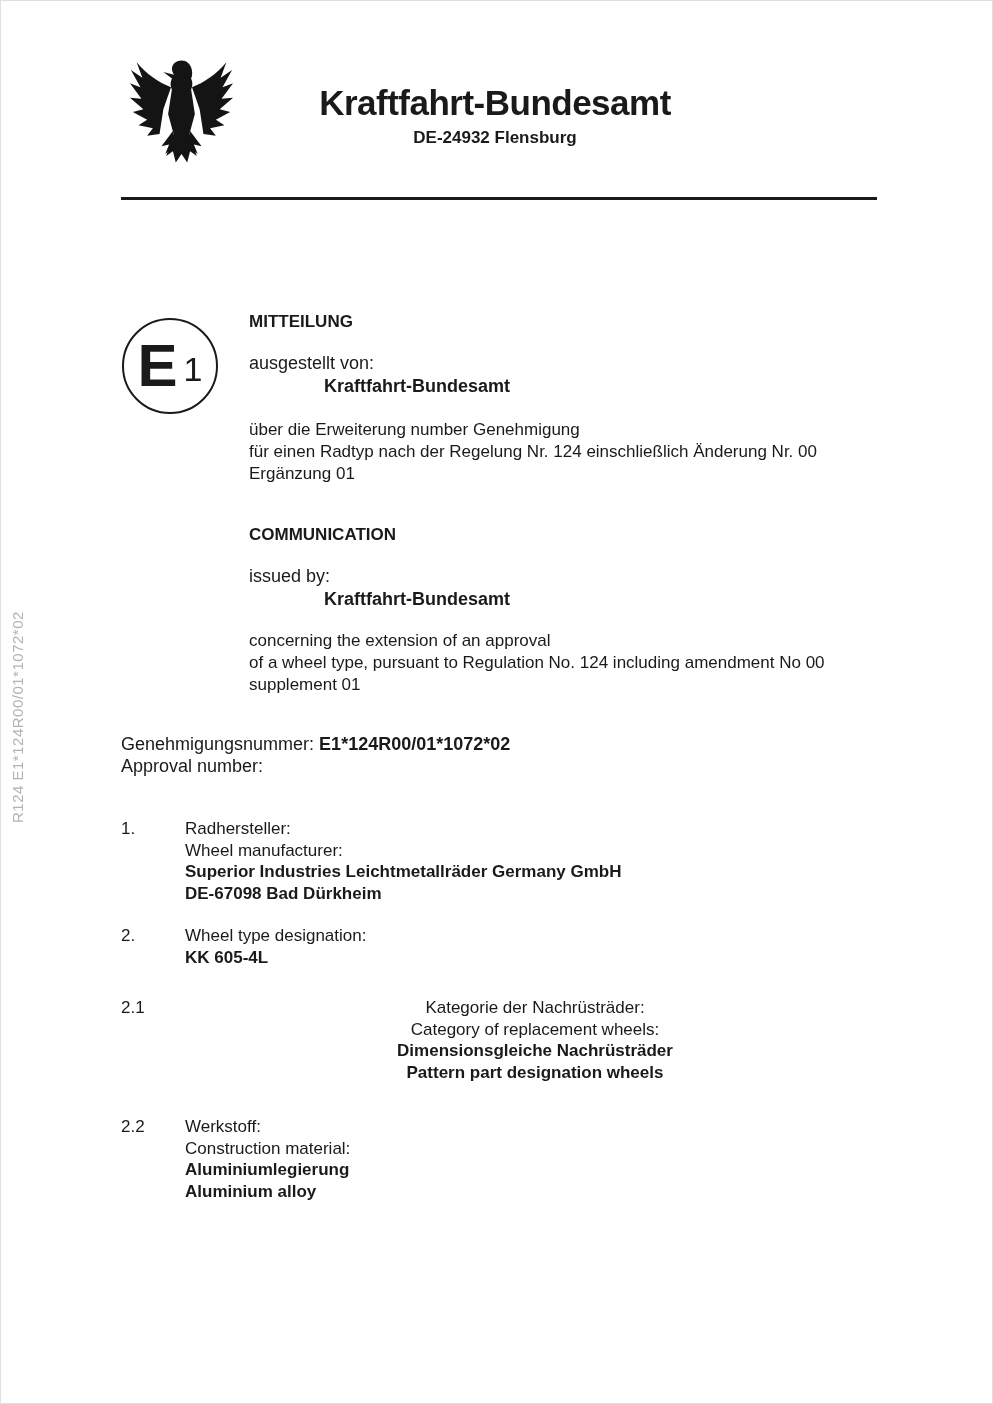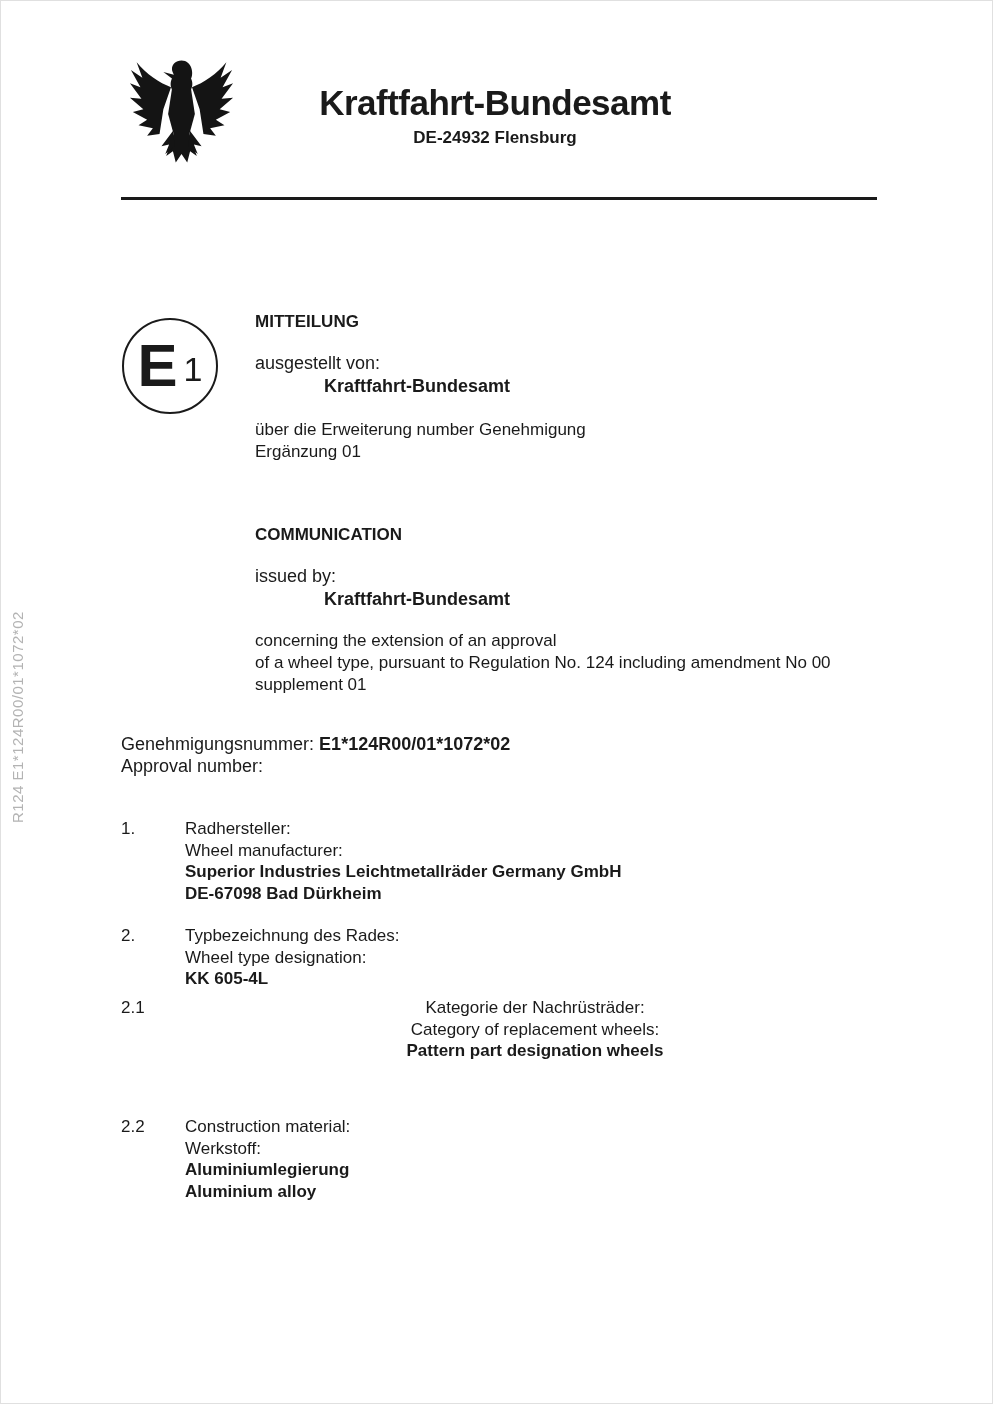--- a/index.html
+++ b/index.html
@@ -44,21 +44,21 @@
     background:#fff;
   }
   .e-mark .letter { font-size:60px; font-weight:700; line-height:1; }
   .e-mark .digit  { font-size:34px; font-weight:400; line-height:1; margin-left:6px; margin-top:6px; }
 
   .abs { position:absolute; }
   .fs  { font-size:18px; line-height:22px; }
   .b   { font-weight:700; }
   .heading { font-size:17px; font-weight:700; }
 
-  .col { left:254px; }
+  .col { left:248px; }
 
   .para div { font-size:17px; line-height:22px; }
 
   .approval { left:120px; top:732px; font-size:18px; line-height:22px; }
   .approval .num { margin-left:5px; }
 
   .item { position:absolute; left:120px; font-size:17px; line-height:21.5px; }
   .item .item-num { position:absolute; left:0; top:0; }
   .item .item-body { margin-left:64px; width:700px; }
 </style>
@@ -93,20 +93,21 @@
   <div class="e-mark">
     <span class="letter">E</span>
     <span class="digit">1</span>
   </div>
 
   <div class="abs col heading" style="top:311px;">MITTEILUNG</div>
   <div class="abs col fs" style="top:351px;">ausgestellt von:</div>
   <div class="abs fs b" style="left:323px; top:374px;">Kraftfahrt-Bundesamt</div>
   <div class="abs col para" style="top:418px;">
     <div>über die Erweiterung number Genehmigung</div>
+    <div>für einen Radtyp nach der Regelung Nr. 124 einschließlich Änderung Nr. 00</div>
     <div>Ergänzung 01</div>
   </div>
 
   <div class="abs col heading" style="top:524px;">COMMUNICATION</div>
   <div class="abs col fs" style="top:564px;">issued by:</div>
   <div class="abs fs b" style="left:323px; top:587px;">Kraftfahrt-Bundesamt</div>
   <div class="abs col para" style="top:629px;">
     <div>concerning the extension of an approval</div>
     <div>of a wheel type, pursuant to Regulation No. 124 including amendment No 00</div>
     <div>supplement 01</div>
@@ -125,38 +126,38 @@
       <div>Radhersteller:</div>
       <div>Wheel manufacturer:</div>
       <div class="b">Superior Industries Leichtmetallräder Germany GmbH</div>
       <div class="b">DE-67098 Bad Dürkheim</div>
     </div>
   </div>
 
   <div class="item" style="top:924px;">
     <div class="item-num">2.</div>
     <div class="item-body">
-      <div>Typbezeichnung des Rades:</div>
       <div>Wheel type designation:</div>
       <div class="b">KK 605-4L</div>
     </div>
   </div>
 
   <div class="item" style="top:996px;text-align:center;">
     <div class="item-num">2.1</div>
     <div class="item-body">
       <div>Kategorie der Nachrüsträder:</div>
       <div>Category of replacement wheels:</div>
+      <div class="b">Dimensionsgleiche Nachrüsträder</div>
       <div class="b">Pattern part designation wheels</div>
     </div>
   </div>
 
   <div class="item" style="top:1115px;">
     <div class="item-num">2.2</div>
     <div class="item-body">
+      <div>Werkstoff:</div>
       <div>Construction material:</div>
-      <div>Werkstoff:</div>
       <div class="b">Aluminiumlegierung</div>
       <div class="b">Aluminium alloy</div>
     </div>
   </div>
 
 </div>
 
 </body></html>

